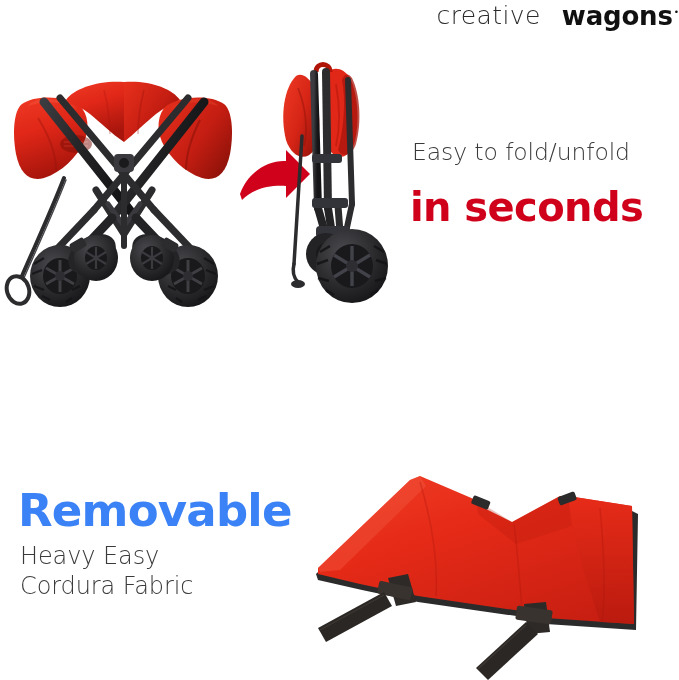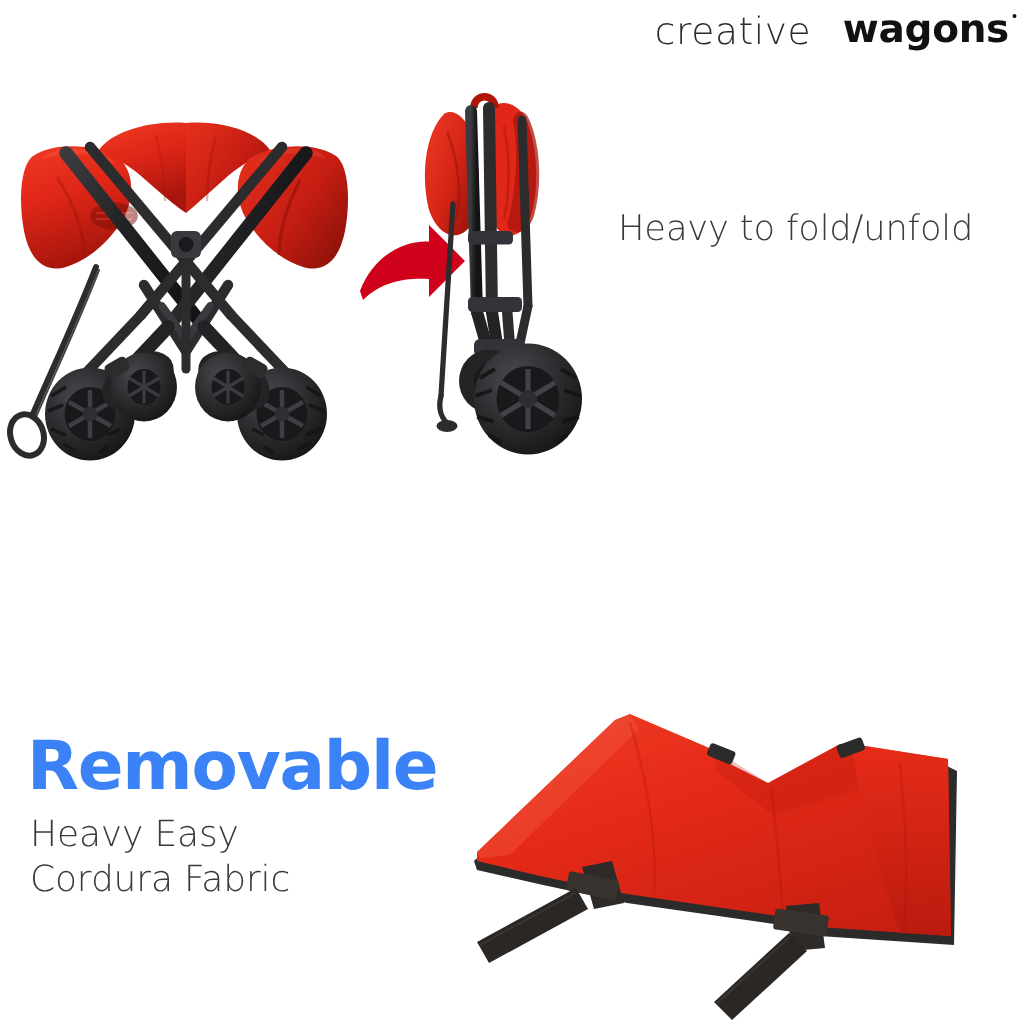--- a/index.html
+++ b/index.html
@@ -19,21 +19,21 @@
   }
 
   
   .brand {
     position: absolute;
     left: 413px;
     top: 1px;
     width: 266px;
     height: 34px;
     display: flex;
-    align-items: flex-end;
+    align-items: flex-start;
     justify-content: flex-end;
     white-space: nowrap;
   }
   .brand-light {
     font-family: "DejaVu Sans", sans-serif;
     font-size: 25px;
     font-weight: 300;
     letter-spacing: 0.4px;
     color: #2b2b2b;
   }
@@ -378,19 +378,20 @@
 
       <g>
         <path d="M224 152 L246 150 L250 180 L228 182 Z" fill="#2e2a28"></path>
         <rect x="216" y="156" width="36" height="14" rx="2" fill="#39332f" transform="rotate(8 234 163)"></rect>
         <path d="M176 216 L226 170 L238 182 L188 228 Z" fill="#2b2724"></path>
         <path d="M178 217 L226 173" stroke="#4a423d" stroke-width="1.2" fill="none" opacity="0.6"></path>
       </g>
     </svg>
   </div>
 
-  <div class="headline-fold">Heavy to fold/unfold</div>
+  <div class="headline-fold">Easy to fold/unfold</div>
+  <div class="headline-seconds">in seconds</div>
 
   <div class="headline-removable">Removable</div>
   <div class="subline subline-1">Heavy Easy</div>
   <div class="subline subline-2">Cordura Fabric</div>
 
 </div>
 
 </body></html>

